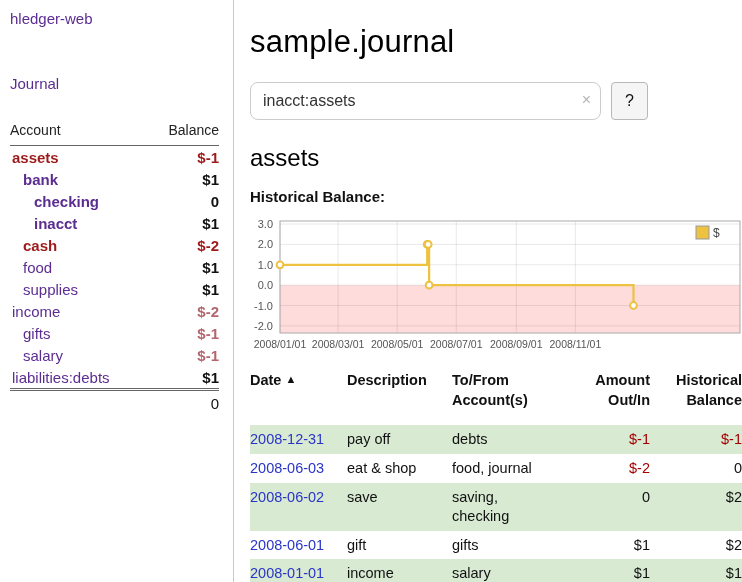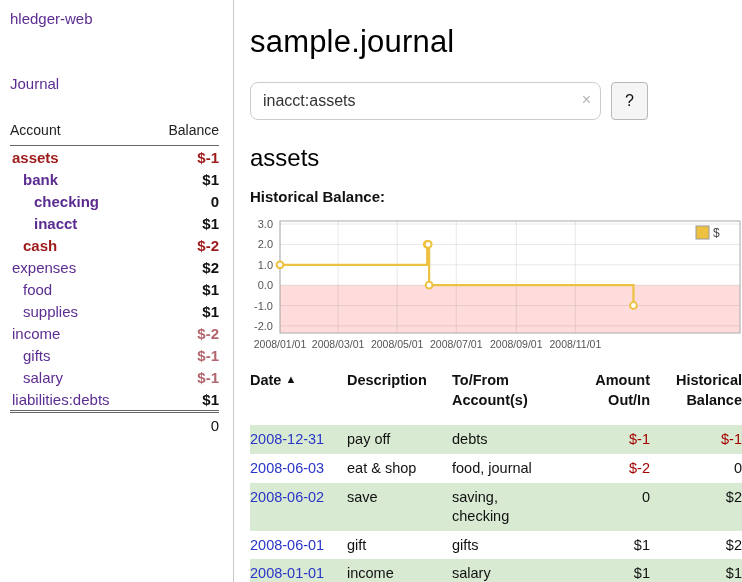--- a/index.html
+++ b/index.html
@@ -68,24 +68,20 @@
           </tr>
           <tr>
             <td class="sel c-purple" style="padding-left: 24px; cursor: pointer;">inacct</td>
             <td class="bal c-black">$1</td>
           </tr>
           <tr>
             <td class="sel c-red" style="padding-left: 13px; cursor: pointer;">cash</td>
             <td class="bal c-red">$-2</td>
           </tr>
           <tr>
-            <td class="c-purple" style="padding-left: 2px; cursor: pointer;">expenses</td>
-            <td class="bal c-black">$2</td>
-          </tr>
-          <tr>
             <td class="c-purple" style="padding-left: 13px; cursor: pointer;">food</td>
             <td class="bal c-black">$1</td>
           </tr>
           <tr>
             <td class="c-purple" style="padding-left: 13px; cursor: pointer;">supplies</td>
             <td class="bal c-black">$1</td>
           </tr>
           <tr>
             <td class="c-purple" style="padding-left: 2px; cursor: pointer;">income</td>
             <td class="bal c-rose">$-2</td>

